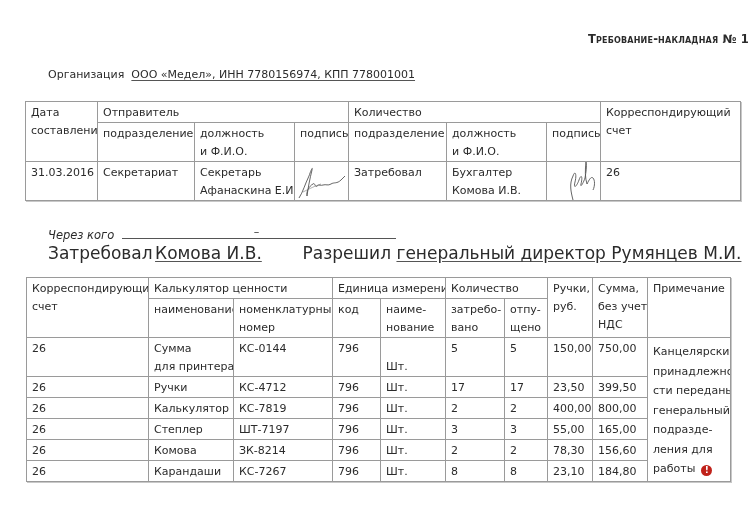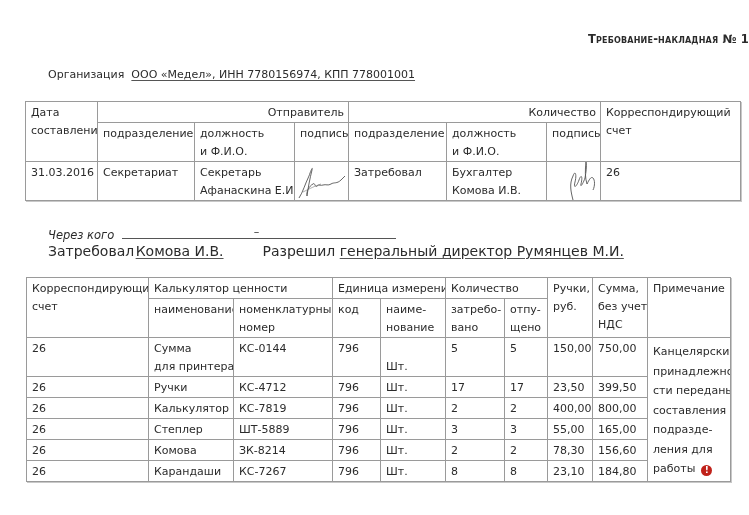--- a/index.html
+++ b/index.html
@@ -8,30 +8,30 @@
     font-family: "DejaVu Sans", "Liberation Sans", sans-serif; color: #2b2b2b;
   }
   .abs { position: absolute; }
   .title {
     left: 0; width: 749px; top: 32px; text-align: right;
     font-size: 11.5px; font-weight: bold; letter-spacing: 0.2px; font-variant: small-caps;
   }
   .org-line { left: 48px; top: 68px; font-size: 11px; white-space: nowrap; }
   .u { text-decoration: underline; text-decoration-color: #555; text-underline-offset: 2px; }
   .line2 { left: 48px; top: 228px; font-size: 11.5px; white-space: nowrap; font-style: italic; }
-  .line3 { left: 48px; top: 243px; font-size: 14px; white-space: nowrap; }
+  .line3 { left: 48px; top: 243px; font-size: 17px; white-space: nowrap; }
   .blankline { display: inline-block; width: 274px; border-bottom: 1px solid #555; height: 10px; position: relative; margin-left: 4px; vertical-align: baseline; }
   .blankline .dash { position: absolute; left: 132px; top: -3px; font-size: 11px; }
 
   table.grid { position: absolute; border-collapse: collapse; table-layout: fixed; font-size: 11px; }
   table.grid td {
     border: 1px solid #9a9a9a; vertical-align: top; padding: 2px 4px 0 5px;
     line-height: 18px; overflow: hidden; white-space: nowrap;
   }
-  table.grid td.c { text-align: right; }
+  table.grid td.c { text-align: left; }
   table.grid td.wrap { white-space: normal; }
   .outer-shadow { box-shadow: 1px 1px 0 #c8c8c8; }
   #t1 { left: 25px; top: 101px; width: 715px; }
   #t2 { left: 26px; top: 277px; width: 704px; }
   .sig { position: relative; }
   .sig svg { position: absolute; }
   .warn {
     display: inline-block; width: 11px; height: 11px; border-radius: 50%; background: #c0221a;
     color: #fff; font-size: 9px; line-height: 11px; text-align: center; font-weight: bold;
     vertical-align: -1px; margin-left: 6px;
@@ -182,21 +182,21 @@
           <div>Шт.</div>
         </td>
     <td>5</td>
     <td>5</td>
     <td>150,00</td>
     <td>750,00</td>
     <td rowspan="6" style="padding-top:4px;line-height:19.5px">
       <div>Канцелярские</div>
       <div>принадлежно-</div>
       <div>сти переданы</div>
-      <div>составления</div>
+      <div>генеральный</div>
       <div>подразде-</div>
       <div>ления для</div>
       <div><span>работы</span><span class="warn">!</span></div>
     </td>
   </tr>
   <tr style="height:20px">
     <td>26</td>
     <td>Ручки</td>
     <td>КС-4712</td>
     <td>796</td>
@@ -213,21 +213,21 @@
     <td>796</td>
     <td>Шт.</td>
     <td>2</td>
     <td>2</td>
     <td>400,00</td>
     <td>800,00</td>
   </tr>
   <tr style="height:20px">
     <td>26</td>
     <td>Степлер</td>
-    <td>ШТ-5889</td>
+    <td>ШТ-7197</td>
     <td>796</td>
     <td>Шт.</td>
     <td>3</td>
     <td>3</td>
     <td>55,00</td>
     <td>165,00</td>
   </tr>
   <tr style="height:20px">
     <td>26</td>
     <td>Комова</td>

